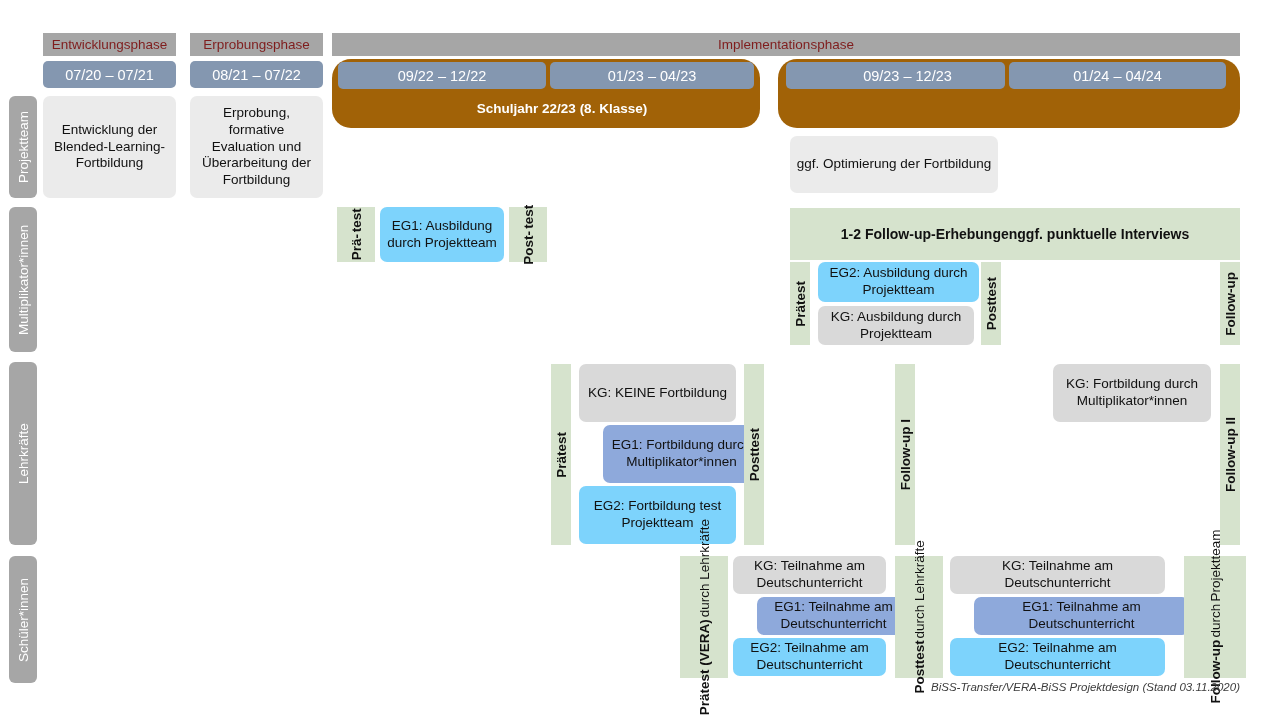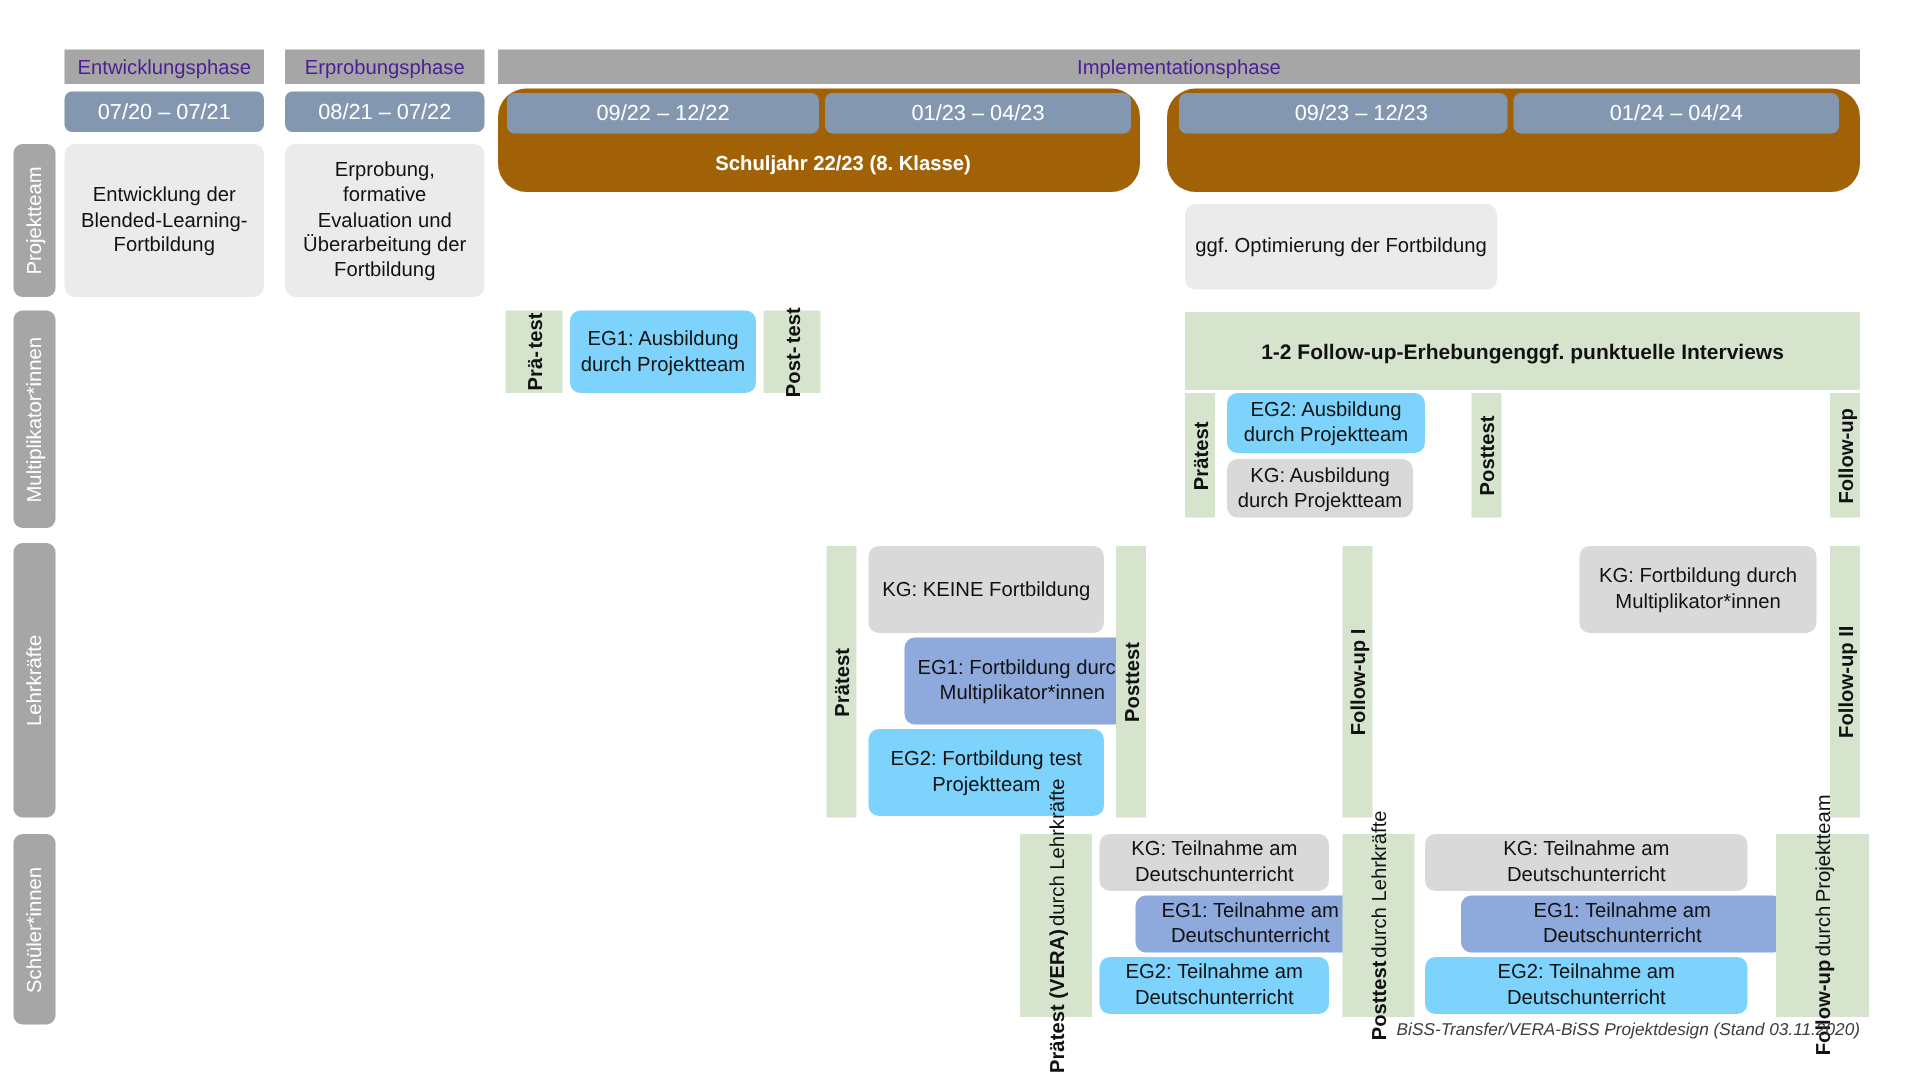--- a/index.html
+++ b/index.html
@@ -9,21 +9,21 @@
     font-family:"Liberation Sans", sans-serif;
     color:#111;
     overflow:hidden;
   }
   #stage{position:relative;width:1280px;height:720px;}
 
   .abs{position:absolute;box-sizing:border-box;}
 
   
   .phase-head{
-    background:#a6a6a6;color:#4c1d95;
+    background:#a6a6a6;color:#7f1d1d;
     display:flex;align-items:center;justify-content:center;
     font-size:13.5px;
   }
   .period{
     background:#8497b0;color:#ffffff;
     border-radius:5px;
     display:flex;align-items:center;justify-content:center;
     font-size:14.5px;
   }
   .schoolyear-wrap{
@@ -180,24 +180,24 @@
   <div class="abs green-banner" style="left:790px;top:208px;width:450px;height:52px;">
     <span>1-2 Follow-up-Erhebungen</span>
     <span>ggf. punktuelle Interviews</span>
   </div>
 
   <div class="abs green" style="left:790px;top:262px;width:20px;height:83px;">
     <div class="vtext">
         <span>Prätest</span>
       </div>
   </div>
-  <div class="abs eg2-card" style="left:818px;top:262px;width:132px;height:40px;">
+  <div class="abs eg2-card" style="left:818px;top:262px;width:161px;height:40px;">
     <span>EG2:  Ausbildung durch Projektteam</span>
   </div>
-  <div class="abs kg-card" style="left:818px;top:306px;width:124px;height:39px;">
+  <div class="abs kg-card" style="left:818px;top:306px;width:156px;height:39px;">
     <span>KG: Ausbildung durch Projektteam</span>
   </div>
   <div class="abs green" style="left:981px;top:262px;width:20px;height:83px;">
     <div class="vtext">
         <span>Posttest</span>
       </div>
   </div>
   <div class="abs green" style="left:1220px;top:262px;width:20px;height:83px;">
     <div class="vtext">
         <span>Follow-up</span>

